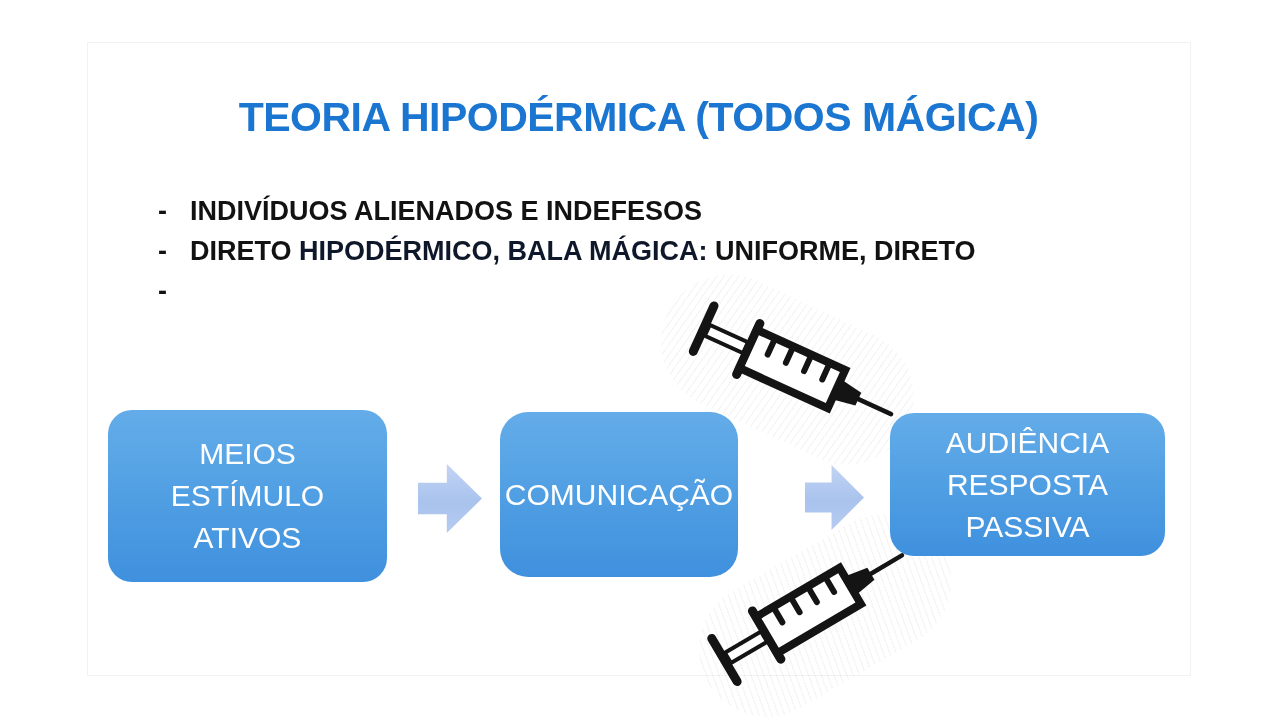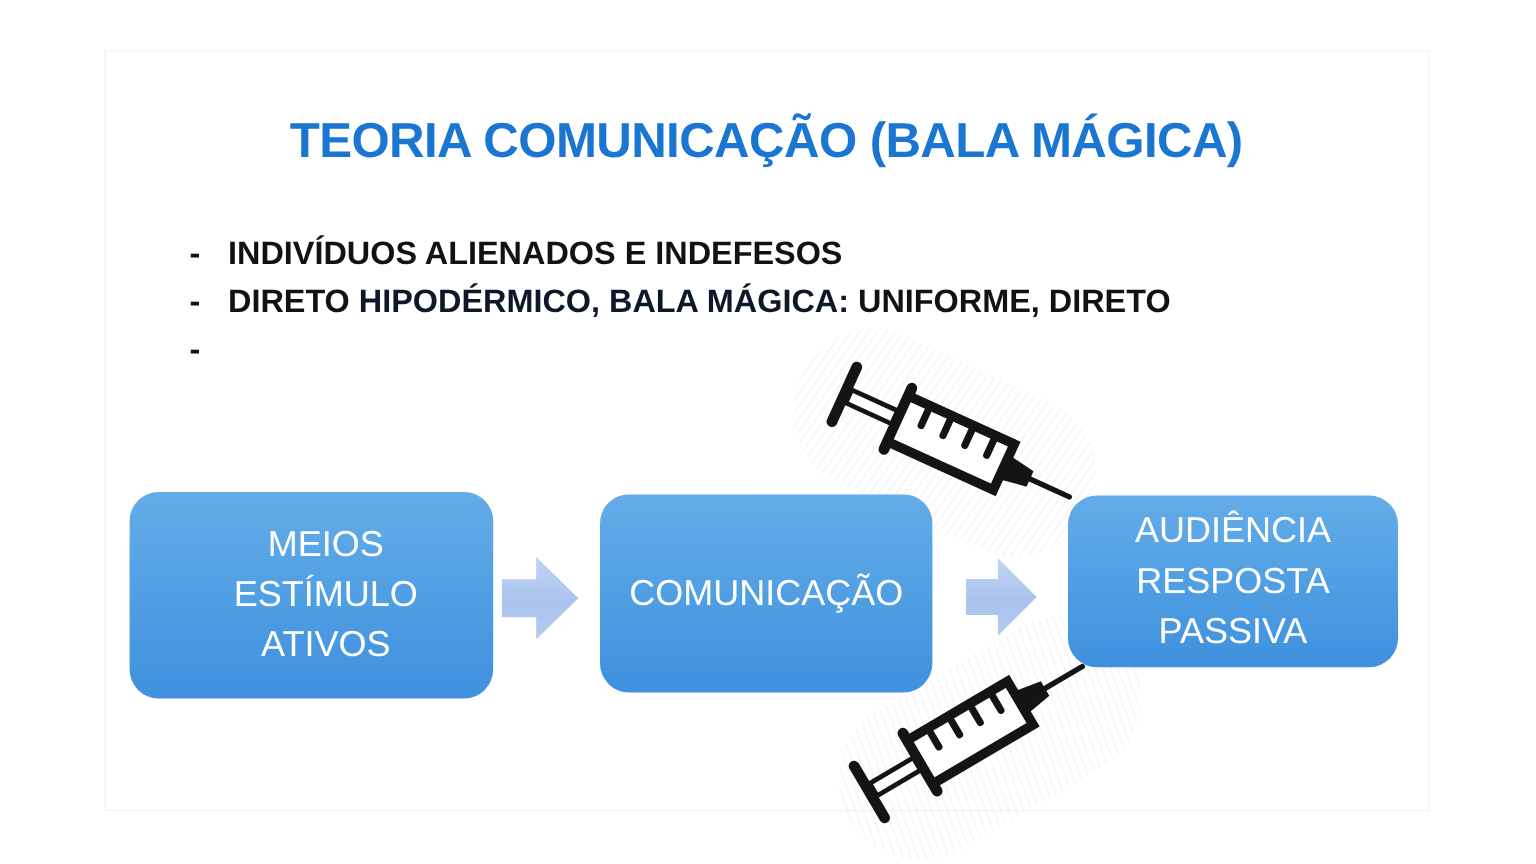--- a/index.html
+++ b/index.html
@@ -43,46 +43,46 @@
       transparent 1.5px,transparent 6px);
   }
   .syringe{position:absolute;z-index:3;transform-origin:0 50%;}
   .syringe svg{display:block;overflow:visible;}
 </style>
 </head>
 <body>
 
 <div class="slide-canvas"></div>
 
-<div class="title">TEORIA COMUNICAÇÃO (BALA MÁGICA)</div>
+<div class="title">TEORIA HIPODÉRMICA (TODOS MÁGICA)</div>
 
 <div class="bullets">
   <div class="bullet-row">
     <span class="dash">-</span>
     <span>INDIVÍDUOS ALIENADOS E INDEFESOS</span>
   </div>
   <div class="bullet-row">
     <span class="dash">-</span>
     <span><span>DIRETO </span><span class="blue">HIPODÉRMICO, BALA MÁGICA:</span><span> UNIFORME, DIRETO</span></span>
   </div>
   <div class="bullet-row">
     <span class="dash">-</span>
   </div>
 </div>
 
 <div class="hatch" style="left:655px;top:302px;width:265px;height:135px;transform:rotate(25deg);"></div>
 <div class="hatch" style="left:690px;top:548px;width:270px;height:135px;transform:rotate(-30deg);"></div>
 
-<div class="box" style="left:108px;top:410px;width:279px;height:172px;padding-left:24px;">MEIOS
+<div class="box" style="left:108px;top:410px;width:279px;height:172px;">MEIOS
 ESTÍMULO
 ATIVOS</div>
 
 <div class="arrow" style="left:418px;top:464px;width:64px;height:69px;"></div>
 
-<div class="box" style="left:500px;top:412px;width:277px;height:165px;">COMUNICAÇÃO</div>
+<div class="box" style="left:500px;top:412px;width:238px;height:165px;border-radius:28px;">COMUNICAÇÃO</div>
 
 <div class="arrow" style="left:805px;top:465px;width:59px;height:65px;"></div>
 
 <div class="box" style="left:890px;top:413px;width:275px;height:143px;">AUDIÊNCIA
 RESPOSTA
 PASSIVA</div>
 
 <svg width="0" height="0" style="position:absolute">
   <defs>
     <g id="syringe-shape" stroke="#141414" fill="none" stroke-linecap="round">

